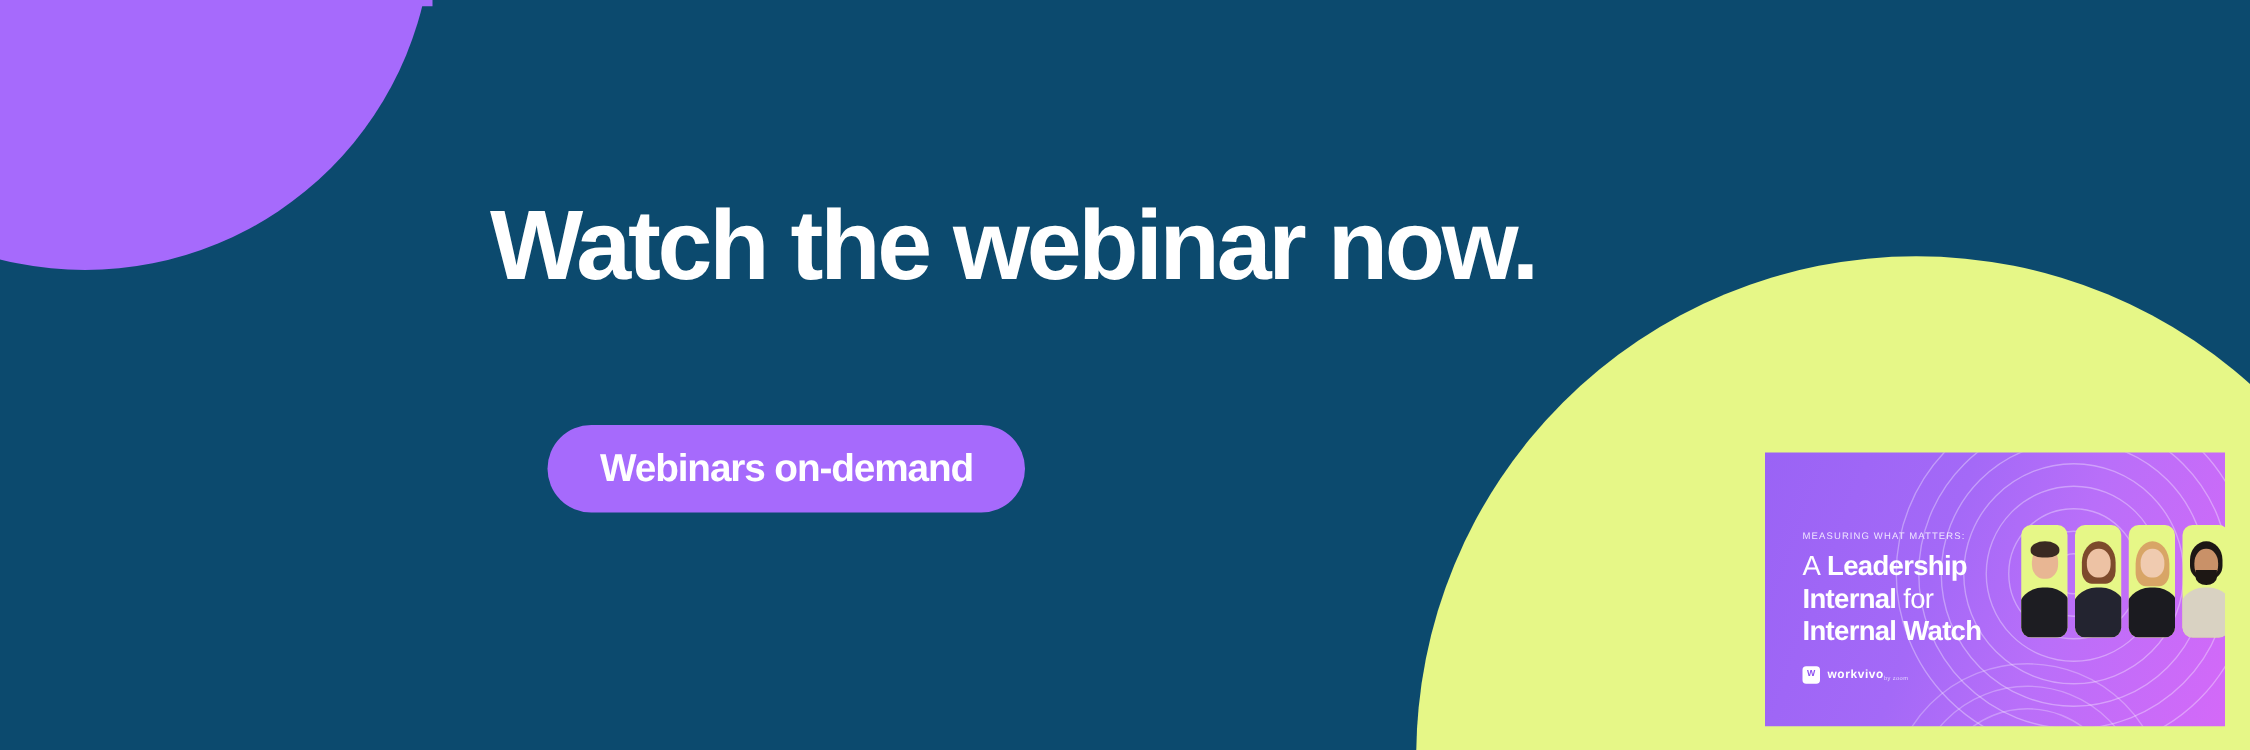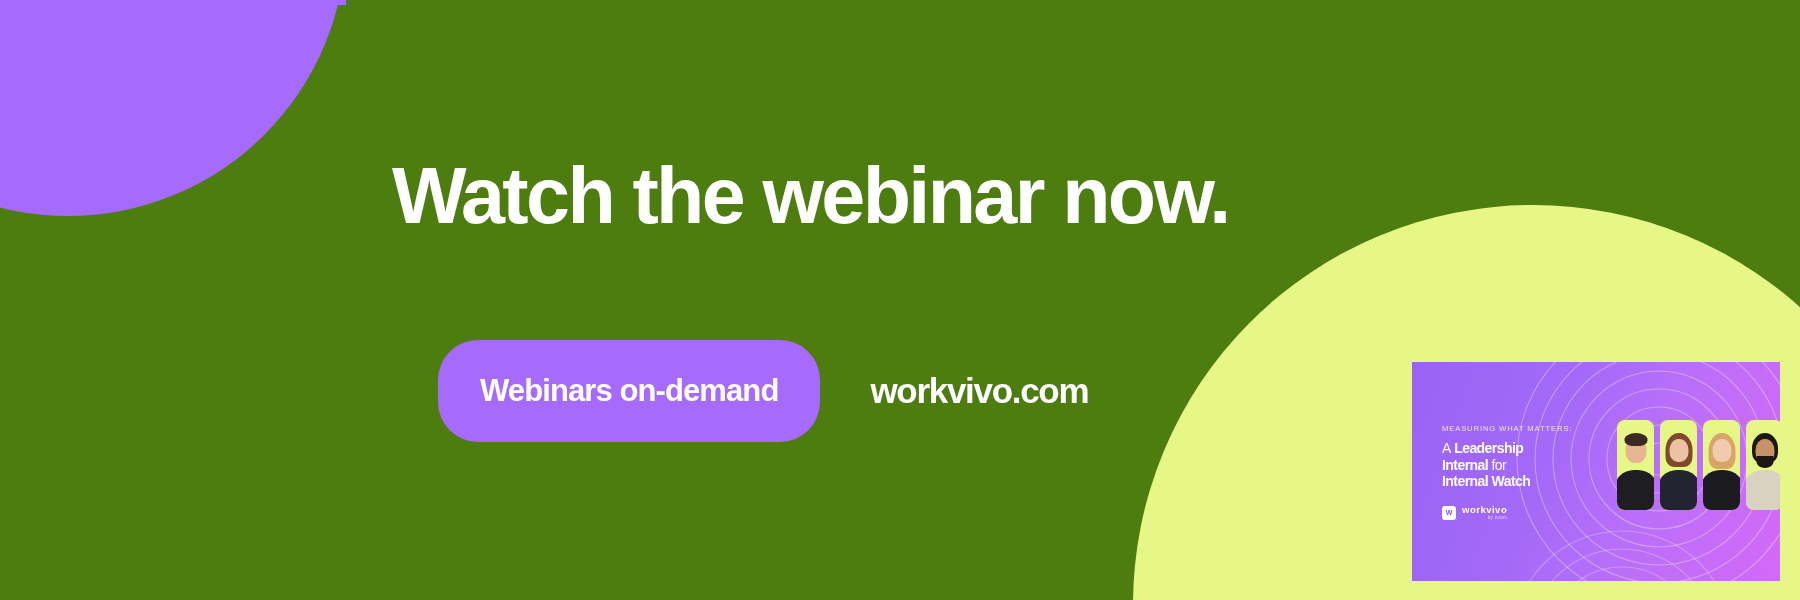--- a/index.html
+++ b/index.html
@@ -2,21 +2,21 @@
 <html><head>
 <meta charset="utf-8">
 <style>
   * { margin:0; padding:0; box-sizing:border-box; }
   html,body { width:1800px; height:600px; overflow:hidden; }
   body {
     font-family:"Liberation Sans", sans-serif;
     background:#fc5296;
     position:relative;
   }
-  #stage { position:absolute; inset:0; overflow:hidden; background:#4d7c0f; }
+  #stage { position:absolute; inset:0; overflow:hidden; background:#0c4a6e; }
 
   
   .blob-purple {
     position:absolute;
     left:-210px; top:-340px;
     width:556px; height:556px;
     border-radius:50%;
     background:#a66afc;
   }
   .blob-purple-sq {
@@ -52,21 +52,21 @@
     left:438px; top:340px;
     display:flex;
     align-items:center;
     gap:50px;
   }
   .cta-button {
     background:#a66afc;
     color:#ffffff;
     border:none;
     border-radius:40px;
-    padding:33px 42px;
+    padding:17px 42px;
     font-family:"Liberation Sans", sans-serif;
     font-size:31px;
     font-weight:700;
     letter-spacing:-0.9px;
     cursor:pointer;
     white-space:nowrap;
   }
   .site-url {
     color:#ffffff;
     font-size:35px;
@@ -105,41 +105,41 @@
   .card-eyebrow {
     color:#efe4ff;
     font-size:7.6px;
     letter-spacing:.9px;
     font-weight:400;
     margin-bottom:7px;
     white-space:nowrap;
   }
   .card-title {
     color:#ffffff;
-    font-size:14px;
+    font-size:22px;
     line-height:1.18;
     font-weight:700;
     letter-spacing:-0.55px;
   }
   .card-title .light { font-weight:400; }
   .card-logo {
     margin-top:15px;
     display:flex;
     align-items:center;
     gap:6px;
   }
   .logo-mark {
     width:14px; height:14px;
     border-radius:3px;
     background:#ffffff;
     display:flex; align-items:center; justify-content:center;
     color:#8d4ff0;
     font-size:7px; font-weight:700; line-height:1;
   }
-  .logo-words { display:flex; flex-direction:column; }
+  .logo-words { display:flex; flex-direction:row; }
   .logo-name {
     color:#ffffff;
     font-size:9.5px;
     font-weight:700;
     letter-spacing:.5px;
     line-height:1.1;
   }
   .logo-sub {
     color:#e3d2ff;
     font-size:4.6px;
@@ -188,21 +188,20 @@
 <div id="stage">
 
   <div class="blob-purple-sq"></div>
   <div class="blob-purple"></div>
   <div class="blob-green"></div>
 
   <h1 class="headline">Watch the webinar now.</h1>
 
   <div class="cta-row">
     <button class="cta-button">Webinars on-demand</button>
-    <span class="site-url">workvivo.com</span>
   </div>
 
   <div class="card">
 
     <svg class="card-rings" viewBox="0 0 310 310">
       <g fill="none" stroke="#ffffff" stroke-width="1.1">
         <circle cx="155" cy="155" r="16"></circle>
         <circle cx="155" cy="155" r="34"></circle>
         <circle cx="155" cy="155" r="52"></circle>
         <circle cx="155" cy="155" r="70"></circle>

